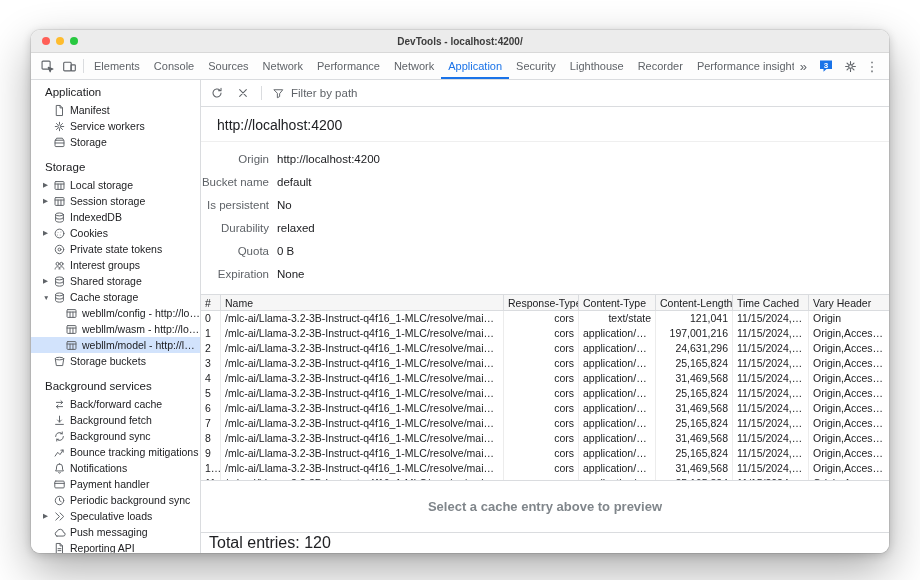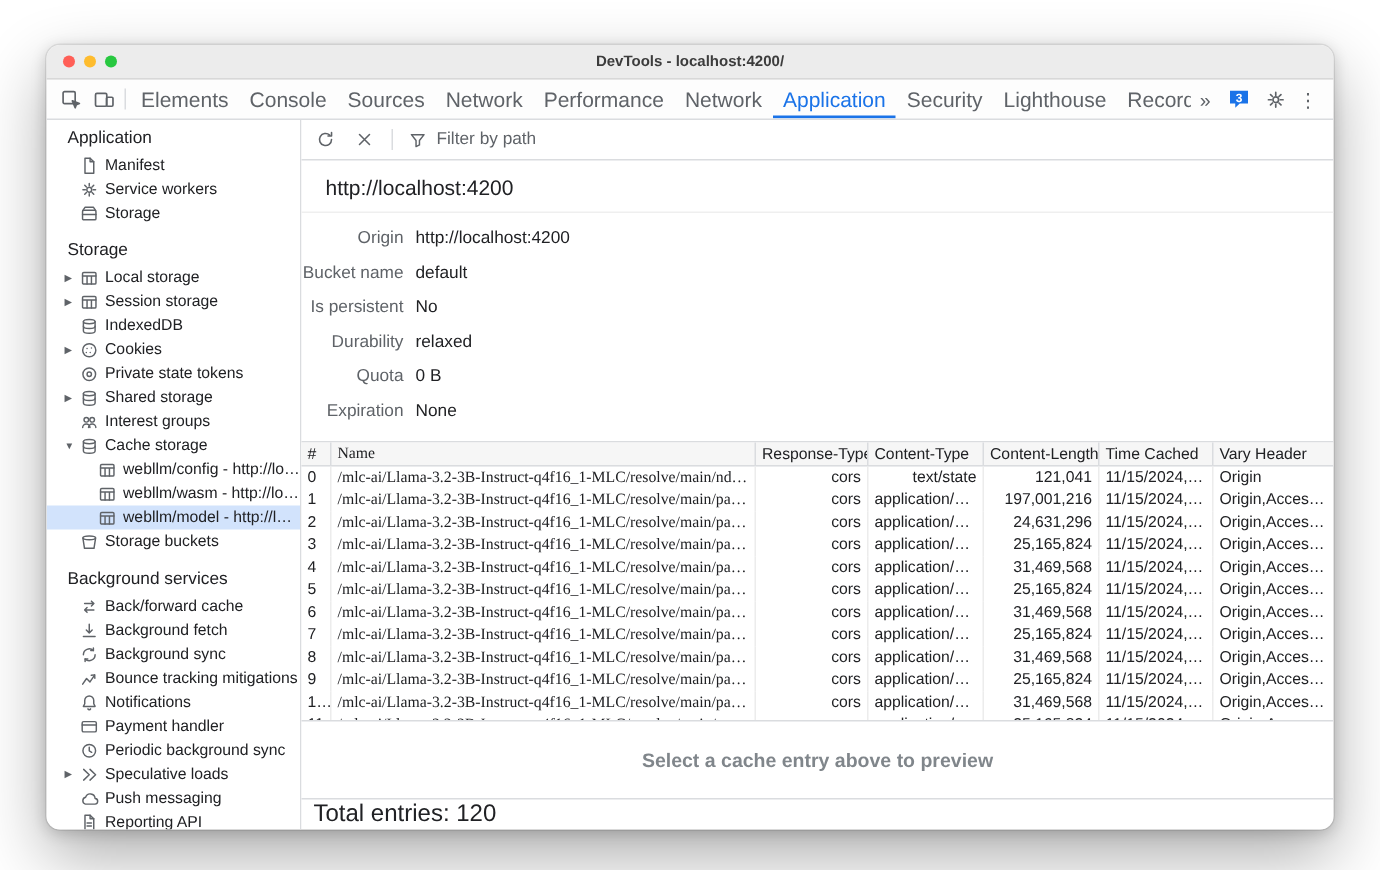--- a/index.html
+++ b/index.html
@@ -18,21 +18,21 @@
   .tl.red{background:#ff5f57;} .tl.yellow{background:#febc2e;} .tl.green{background:#28c840;}
   .wtitle { font-size:10px; font-weight:700; color:#3c3c3c; }
 
   
   .tabbar { flex:0 0 27px; background:#fdfdfd; border-bottom:1px solid #dadcdf; display:flex;
             align-items:stretch; padding-left:5px; overflow:hidden; }
   .tbicon { display:flex; align-items:center; justify-content:center; width:22px; color:#5f6368; cursor:pointer; flex:0 0 auto; }
   .tbicon .icon, .tbicon .icon svg { width:15px; height:15px; }
   .vsep { width:1px; background:#dadcdf; margin:6px 3px; flex:0 0 1px; }
   .tabs { display:flex; flex:0 1 auto; overflow:hidden; }
-  .tab { display:flex; align-items:center; gap:4px; padding:0 7px; font-size:14px; color:#5f6368;
+  .tab { display:flex; align-items:center; gap:4px; padding:0 7px; font-size:11px; color:#5f6368;
          white-space:nowrap; cursor:pointer; }
   .tab.active { color:#1a73e8; box-shadow:inset 0 -2px 0 #1a73e8; }
   .tab-right { margin-left:auto; display:flex; align-items:center; padding-right:6px; flex:0 0 auto; }
   .chev { font-size:13px; color:#5f6368; padding:0 6px; cursor:pointer; }
   .badge { display:flex; align-items:center; padding:0 5px; cursor:pointer; }
   .bubble { position:relative; display:flex; align-items:center; width:16px; height:16px; }
   .bubble .icon, .bubble .icon svg { width:16px; height:16px; }
   .bubble-count { position:absolute; left:0; top:2.5px; width:16px; text-align:center; color:#fff;
                   font-size:8px; font-weight:700; }
   .kebab { font-size:13px; }
@@ -75,21 +75,21 @@
   .grid { flex:0 0 auto; border-top:1px solid #dadcdf; font-size:10.5px; }
   .grid-header { display:flex; height:16px; background:#f6f6f6; border-bottom:1px solid #dadcdf; color:#202124; }
   .gh { display:flex; align-items:center; padding:0 4px; border-right:1px solid #dadcdf;
         overflow:hidden; white-space:nowrap; cursor:pointer; }
   .gh:last-child { border-right:none; }
   .grid-body { height:169px; overflow:hidden; }
   .grid-row { display:flex; height:15px; cursor:pointer; }
   .gc { display:block; line-height:15px; padding:0 4px; border-right:1px solid #ececec;
         overflow:hidden; white-space:nowrap; text-overflow:ellipsis; color:#202124; }
   .c0 { flex:0 0 20px; }
-  .c1 { flex:1 1 auto; min-width:0;font-family:Liberation Serif, serif; }
+  .c1 { flex:1 1 auto; min-width:0; }
   .c2 { flex:0 0 75px; }
   .c3 { flex:0 0 77px; }
   .c4 { flex:0 0 77px; }
   .c5 { flex:0 0 76px; }
   .c6 { flex:0 0 80px; border-right:none; }
   .gc.c2, .gc.c3, .gc.c4 { text-align:right; }
 
   .preview { flex:1 1 auto; min-height:0; border-top:1px solid #dadcdf; display:flex;
              align-items:center; justify-content:center; }
   .preview span { color:#80868b; font-size:13px; font-weight:600; }
@@ -273,40 +273,40 @@
             <span class="arrow"></span>
             <span class="icon">
               <svg viewBox="0 0 16 16" fill="none" stroke="#5f6368" stroke-width="1.2" stroke-linecap="round" stroke-linejoin="round">
                 <circle cx="8" cy="8" r="5.2"></circle>
                 <circle cx="8" cy="8" r="1.8"></circle>
               </svg>
             </span>
             <span class="side-label">Private state tokens</span>
           </div>
           <div class="side-item">
+            <span class="arrow"></span>
+            <span class="icon">
+              <svg viewBox="0 0 16 16" fill="none" stroke="#5f6368" stroke-width="1.2" stroke-linecap="round" stroke-linejoin="round">
+                <circle cx="5.6" cy="6" r="1.9"></circle>
+                <circle cx="10.4" cy="6" r="1.9"></circle>
+                <path d="M2.6 12.4c0-1.6 1.4-2.9 3-2.9s3 1.3 3 2.9M7.4 12.4c0-1.6 1.4-2.9 3-2.9s3 1.3 3 2.9"></path>
+              </svg>
+            </span>
+            <span class="side-label">Interest groups</span>
+          </div>
+          <div class="side-item">
             <span class="arrow">▶</span>
             <span class="icon">
               <svg viewBox="0 0 16 16" fill="none" stroke="#5f6368" stroke-width="1.2" stroke-linecap="round" stroke-linejoin="round">
                 <ellipse cx="8" cy="4.2" rx="4.8" ry="1.8"></ellipse>
                 <path d="M3.2 4.2v7.6c0 1 2.1 1.9 4.8 1.9s4.8-.9 4.8-1.9V4.2"></path>
                 <path d="M3.2 8c0 1 2.1 1.9 4.8 1.9S12.8 9 12.8 8"></path>
               </svg>
             </span>
             <span class="side-label">Shared storage</span>
-          </div>
-          <div class="side-item">
-            <span class="arrow"></span>
-            <span class="icon">
-              <svg viewBox="0 0 16 16" fill="none" stroke="#5f6368" stroke-width="1.2" stroke-linecap="round" stroke-linejoin="round">
-                <circle cx="5.6" cy="6" r="1.9"></circle>
-                <circle cx="10.4" cy="6" r="1.9"></circle>
-                <path d="M2.6 12.4c0-1.6 1.4-2.9 3-2.9s3 1.3 3 2.9M7.4 12.4c0-1.6 1.4-2.9 3-2.9s3 1.3 3 2.9"></path>
-              </svg>
-            </span>
-            <span class="side-label">Interest groups</span>
           </div>
           <div class="side-item">
             <span class="arrow">▼</span>
             <span class="icon">
               <svg viewBox="0 0 16 16" fill="none" stroke="#5f6368" stroke-width="1.2" stroke-linecap="round" stroke-linejoin="round">
                 <ellipse cx="8" cy="4.2" rx="4.8" ry="1.8"></ellipse>
                 <path d="M3.2 4.2v7.6c0 1 2.1 1.9 4.8 1.9s4.8-.9 4.8-1.9V4.2"></path>
                 <path d="M3.2 8c0 1 2.1 1.9 4.8 1.9S12.8 9 12.8 8"></path>
               </svg>
             </span>

